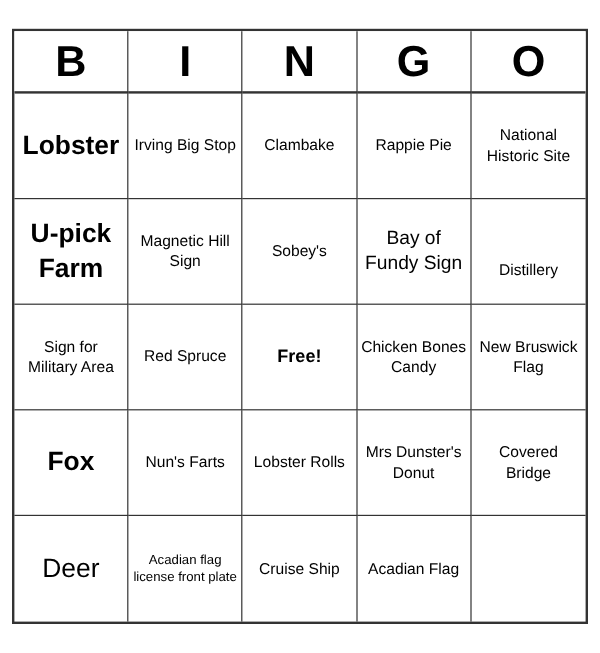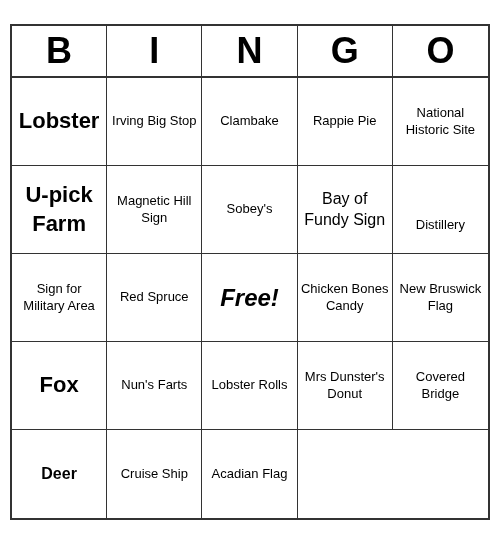--- a/index.html
+++ b/index.html
@@ -102,21 +102,21 @@
       <div class="bingo-cell">
         <span class="cell-text" style="font-size: 13px; margin-top: 32px;">Distillery</span>
       </div>
       <div class="bingo-cell">
         <span class="cell-text" style="font-size: 13px;">Sign for Military Area</span>
       </div>
       <div class="bingo-cell">
         <span class="cell-text" style="font-size: 13px;">Red Spruce</span>
       </div>
       <div class="bingo-cell">
-        <span class="cell-text" style="font-size: 24px; font-weight: bold; font-style: italic;">Free!</span>
+        <span class="cell-text" style="font-size: 15px; font-weight: bold;">Free!</span>
       </div>
       <div class="bingo-cell">
         <span class="cell-text" style="font-size: 13px;">Chicken Bones Candy</span>
       </div>
       <div class="bingo-cell">
         <span class="cell-text" style="font-size: 13px;">New Bruswick Flag</span>
       </div>
       <div class="bingo-cell">
         <span class="cell-text" style="font-size: 22px; font-weight: bold; text-align: center;">Fox</span>
       </div>
@@ -126,21 +126,24 @@
       <div class="bingo-cell">
         <span class="cell-text" style="font-size: 13px;">Lobster Rolls</span>
       </div>
       <div class="bingo-cell">
         <span class="cell-text" style="font-size: 13px;">Mrs Dunster's Donut</span>
       </div>
       <div class="bingo-cell">
         <span class="cell-text" style="font-size: 13px;">Covered Bridge</span>
       </div>
       <div class="bingo-cell">
-        <span class="cell-text" style="font-size: 16px; font-weight: bold;">Deer</span>
+        <span class="cell-text" style="font-size: 22px; font-weight: normal;">Deer</span>
+      </div>
+      <div class="bingo-cell">
+        <span class="cell-text" style="font-size: 11px;">Acadian flag license front plate</span>
       </div>
       <div class="bingo-cell">
         <span class="cell-text" style="font-size: 13px;">Cruise Ship</span>
       </div>
       <div class="bingo-cell">
         <span class="cell-text" style="font-size: 13px;">Acadian Flag</span>
       </div>
     </div>
 </div>
 

